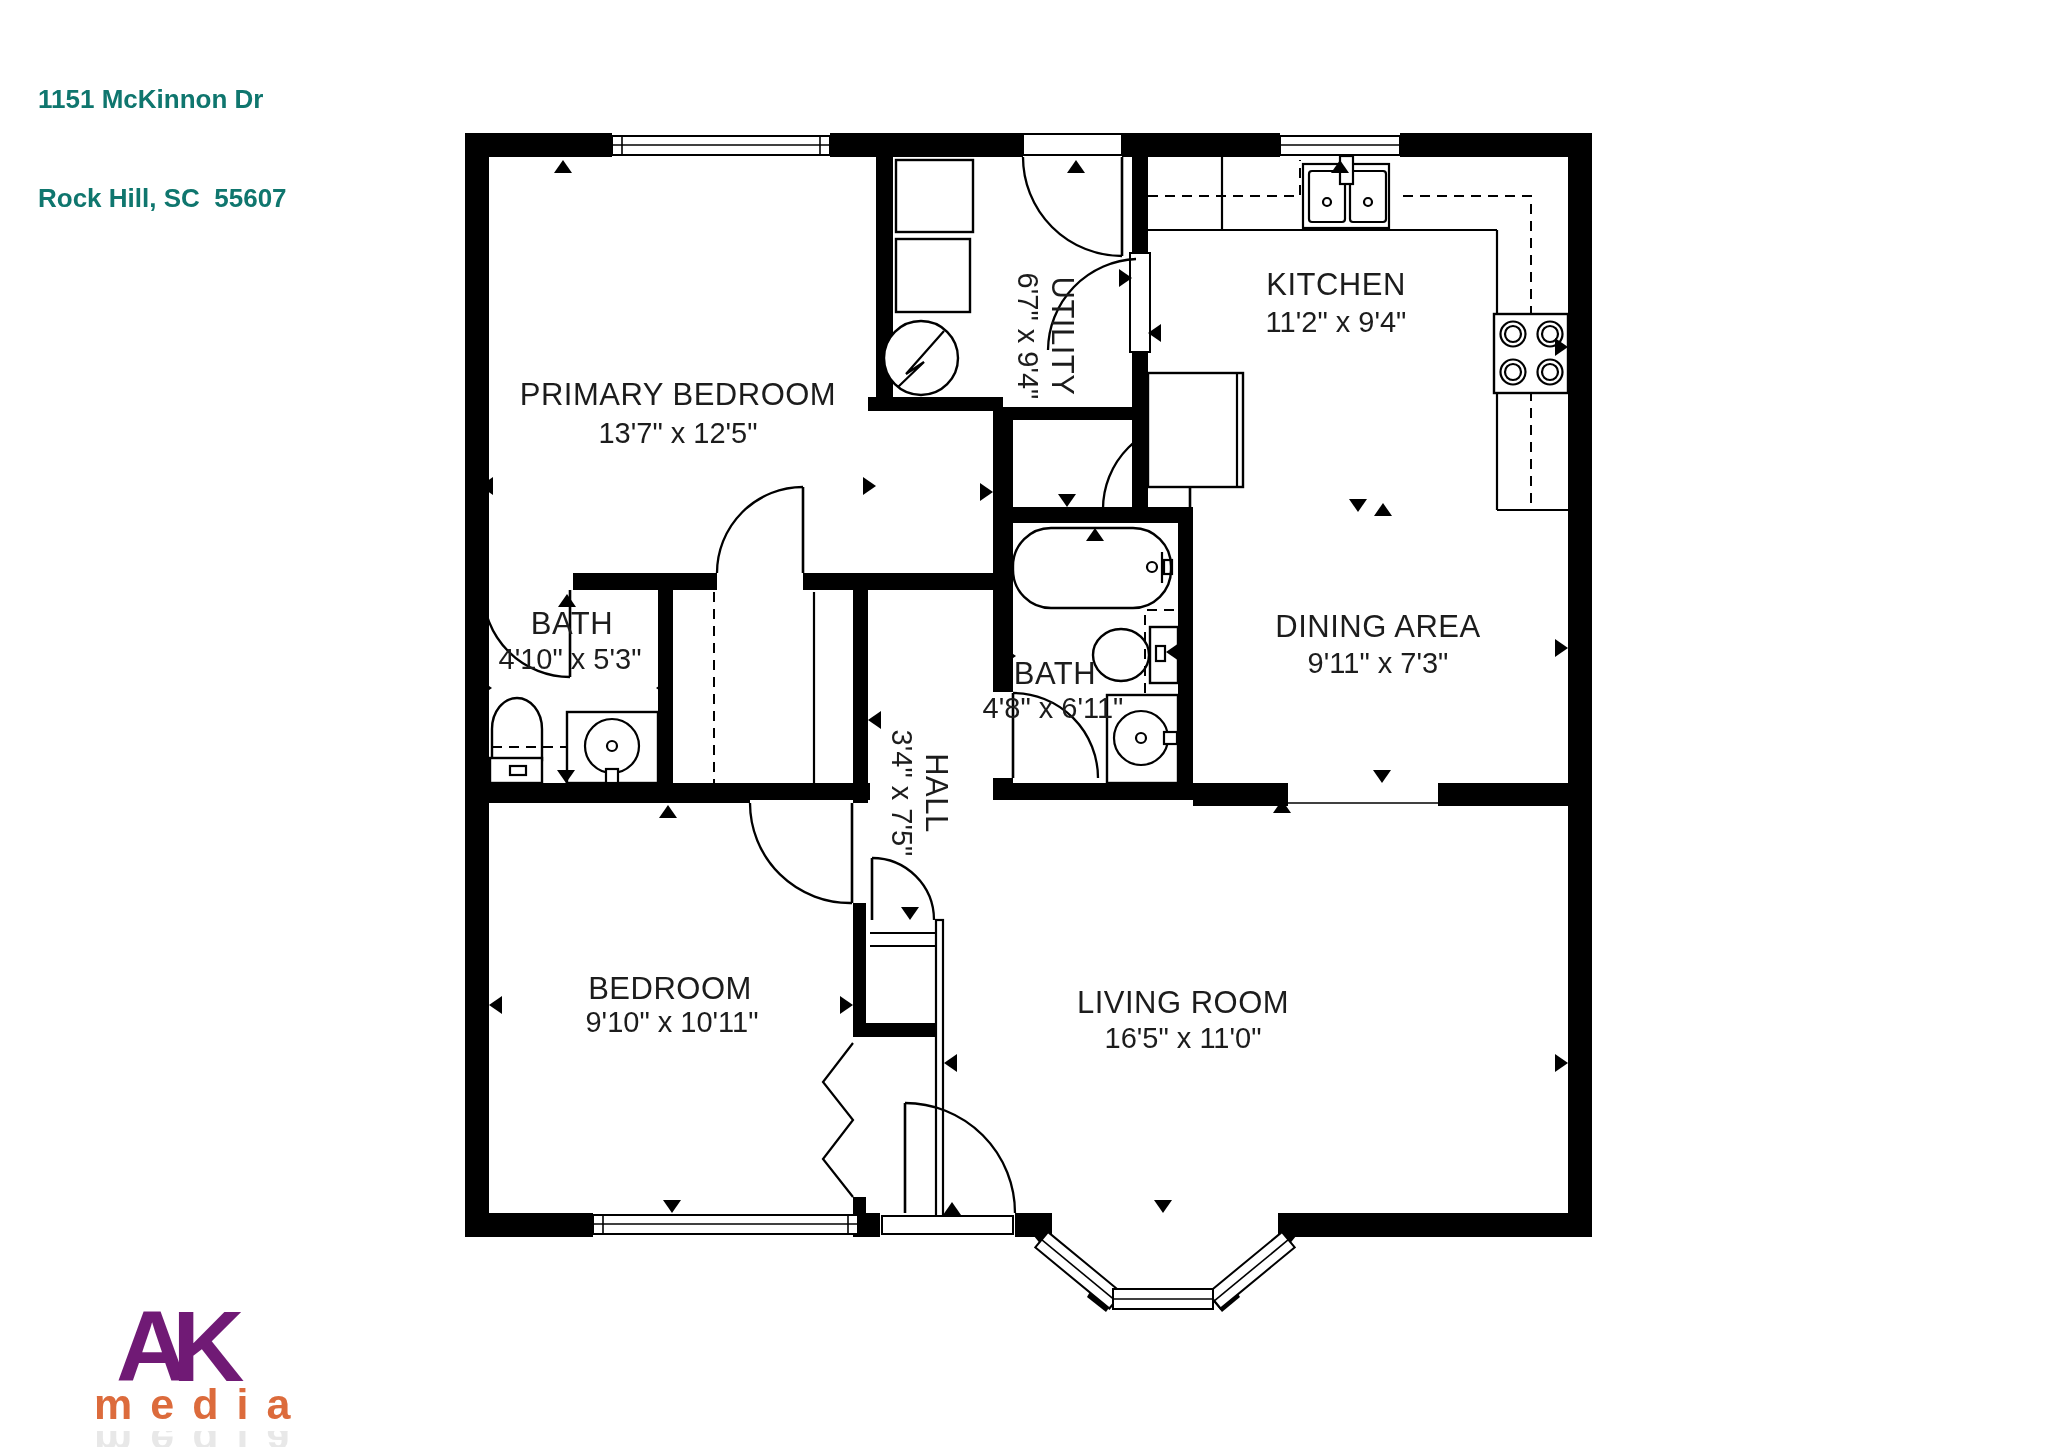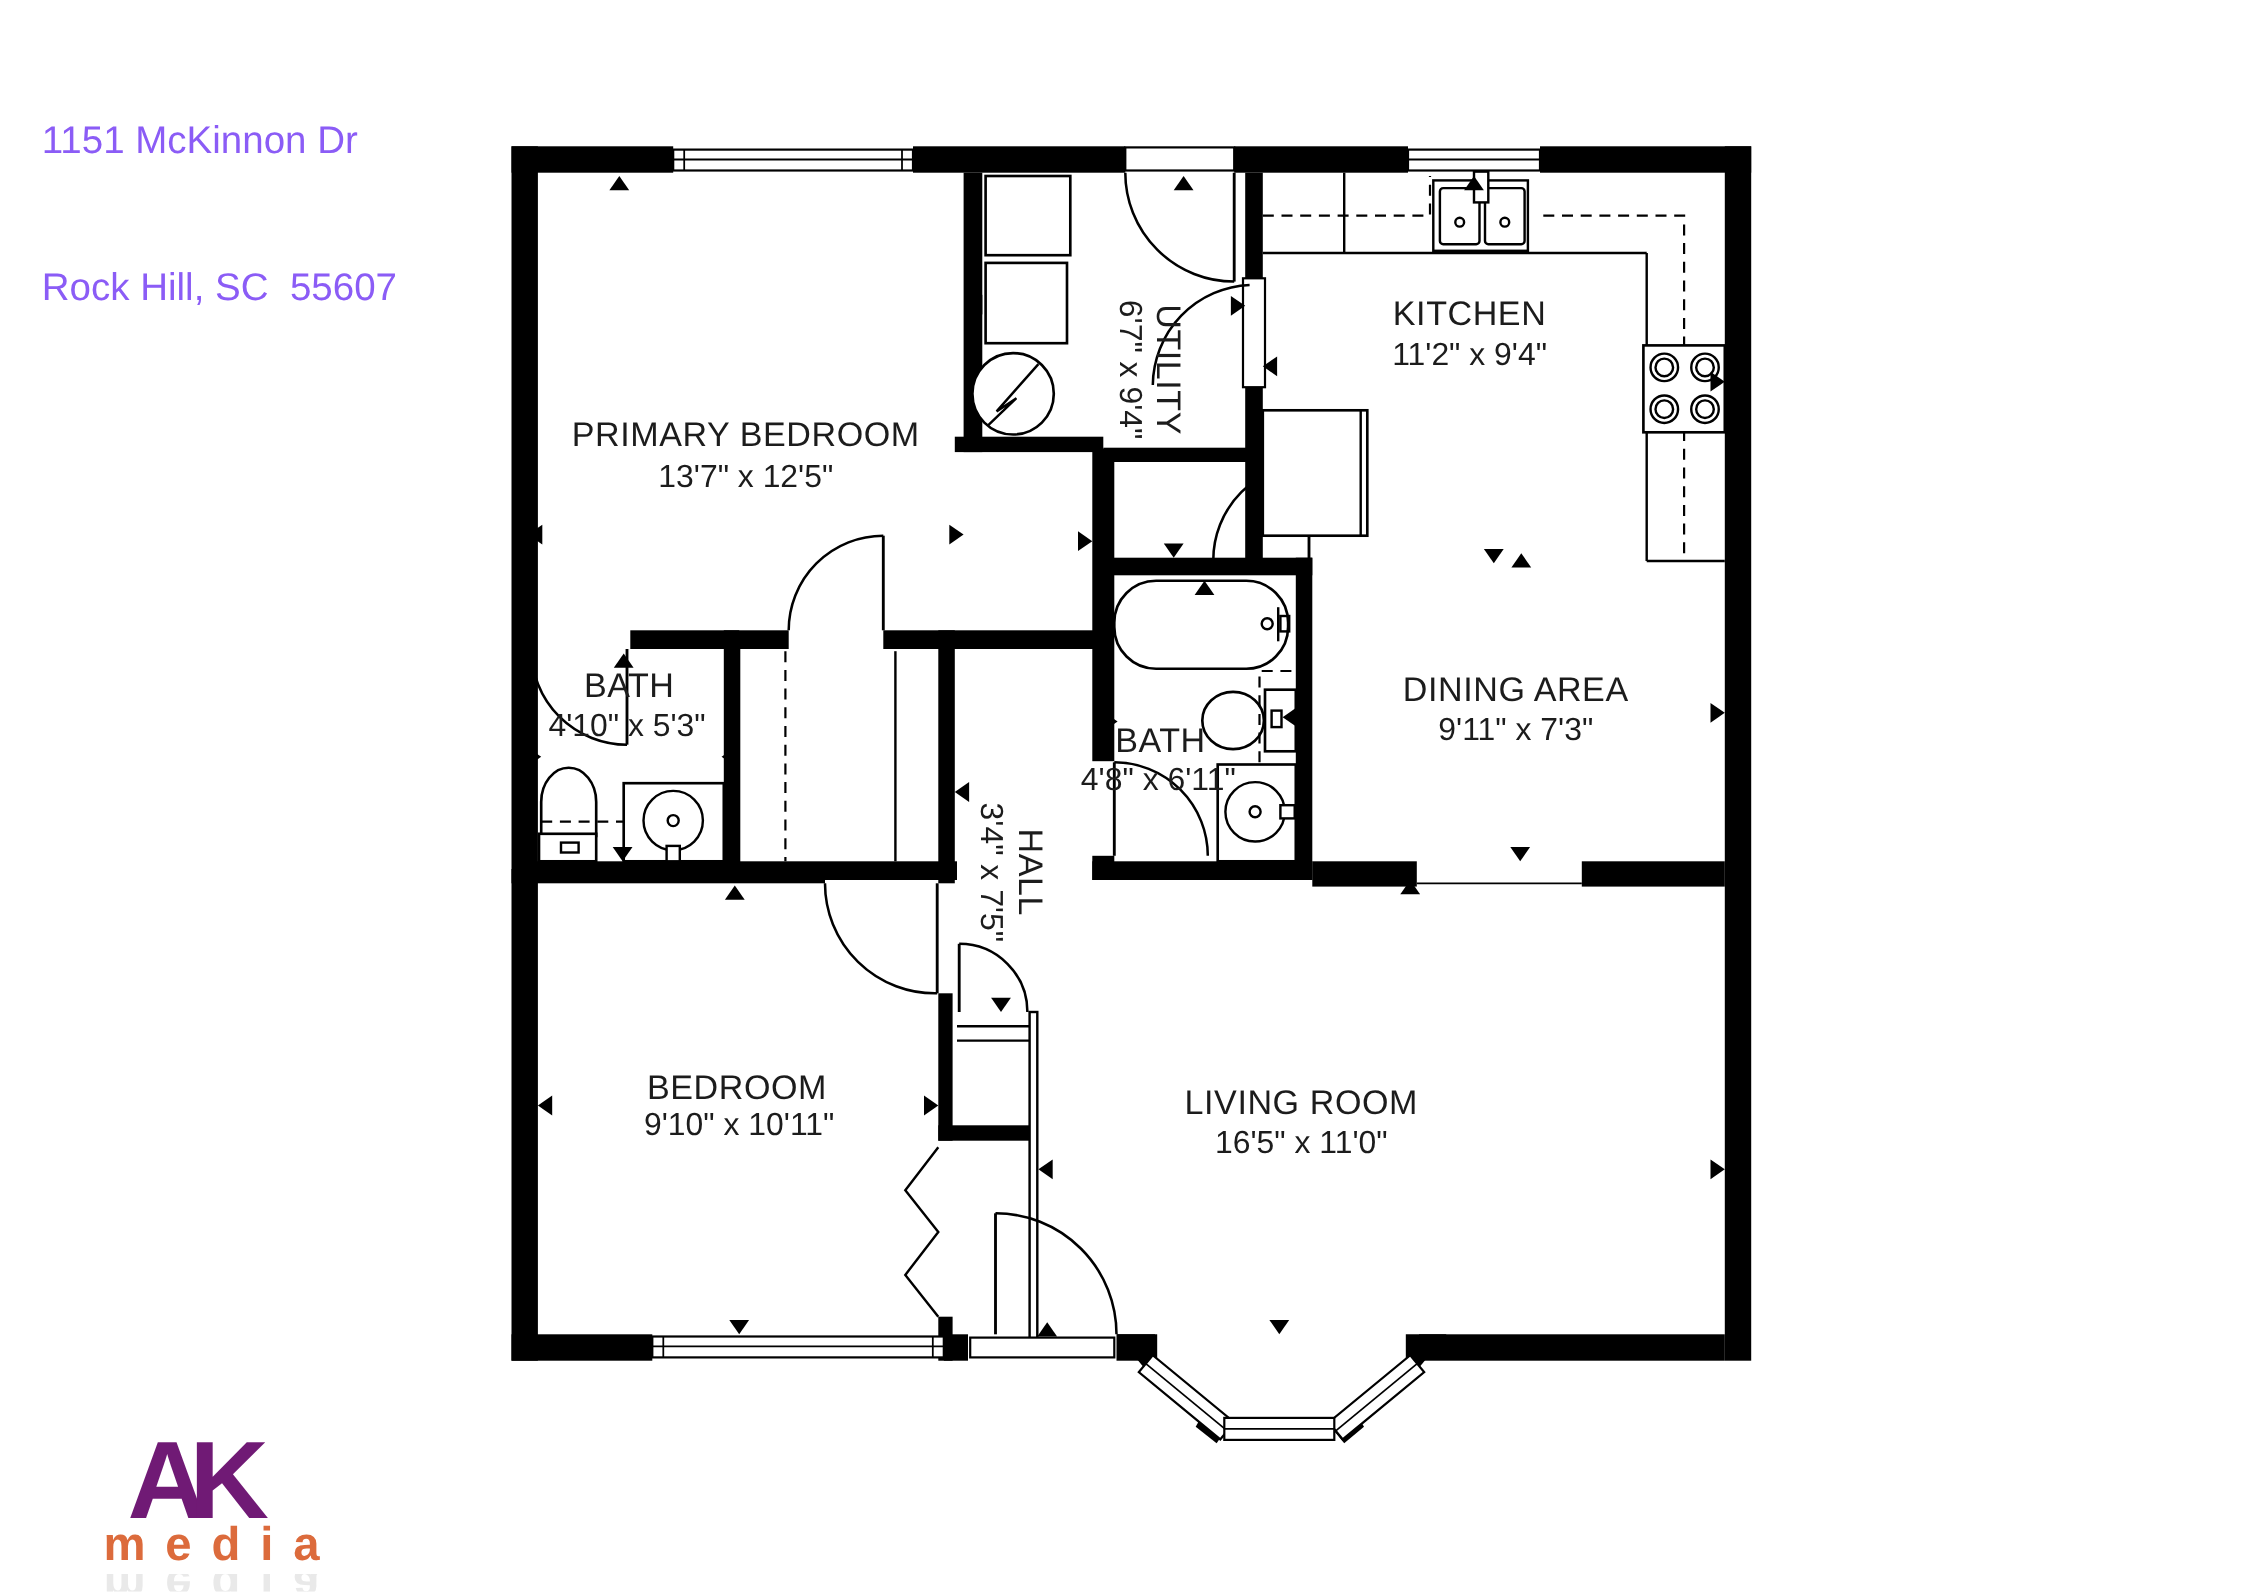--- a/index.html
+++ b/index.html
@@ -16,22 +16,22 @@
   .arc{stroke:#000000;stroke-width:2.3;fill:none;}
   .leaf{stroke:#000000;stroke-width:2.6;fill:none;}
   .win{fill:#ffffff;stroke:#000000;stroke-width:2;}
   .wline{stroke:#000000;stroke-width:1.6;fill:none;}
   .mk{fill:#000000;}
   .rname{font-family:"Liberation Sans",sans-serif;font-size:31px;fill:#1c1c1c;letter-spacing:0.5px;}
   .rdim{font-family:"Liberation Sans",sans-serif;font-size:29px;fill:#1c1c1c;}
   text{text-anchor:middle;}
 
   
-  .address{position:absolute;left:38px;top:16px;color:#8b5cf6;font-size:35px;
-           font-weight:400;line-height:1.28;white-space:pre;}
+  .address{position:absolute;left:38px;top:16px;color:#0f766e;font-size:26px;
+           font-weight:700;line-height:1.28;white-space:pre;}
   .logo{position:absolute;left:88px;top:1300px;width:260px;text-align:left;}
   .logo-ak{font-size:100px;font-weight:700;color:#701a75;letter-spacing:-0.16em;
            line-height:0.92;margin-left:28px;}
   .logo-media{font-size:43px;font-weight:700;color:#DC6B3C;letter-spacing:0.42em;
               margin-top:-12px;margin-left:6px;}
   .logo-reflection{transform:scaleY(-1);opacity:0.13;height:34px;overflow:hidden;
                    font-size:43px;font-weight:700;color:#555;letter-spacing:0.42em;
                    margin-left:6px;margin-top:2px;}
 </style>
 </head>

